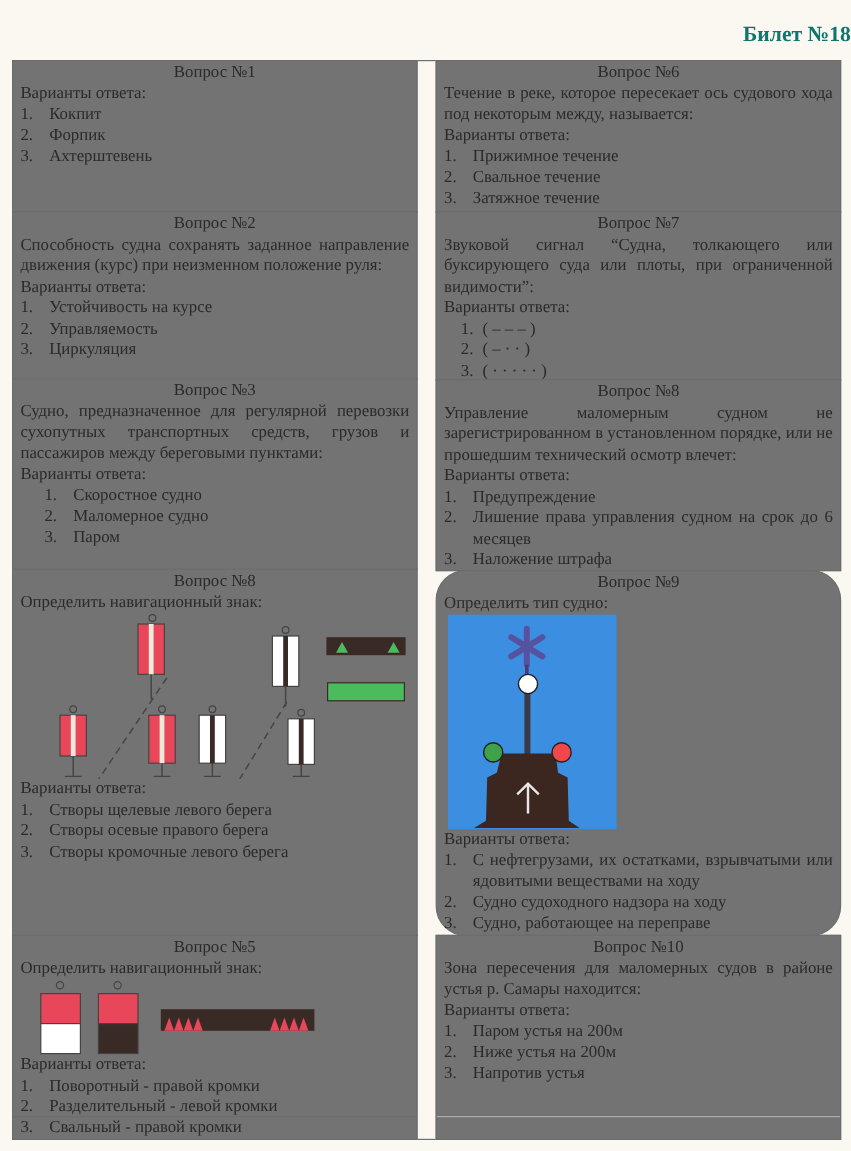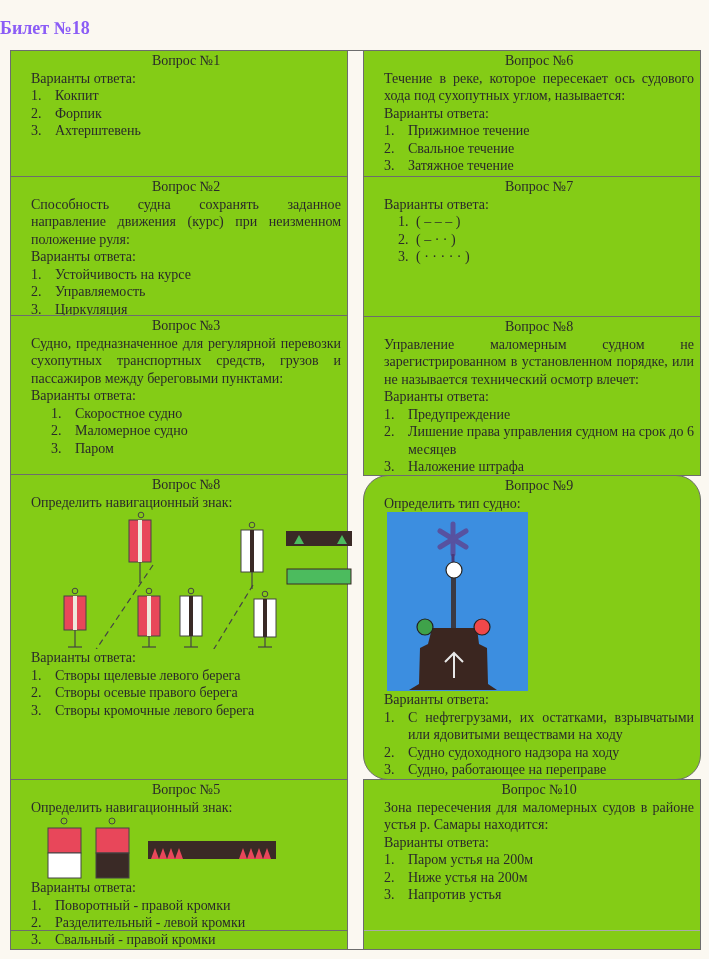--- a/index.html
+++ b/index.html
@@ -5,27 +5,27 @@
   html, body { margin: 0; padding: 0; }
   body {
     width: 709px; height: 959px; overflow: hidden;
     background: #fbf8f1;
     font-family: "Liberation Serif", "DejaVu Serif", serif;
     color: #2a2a2a;
     position: relative;
   }
   .title {
     position: absolute; left: 0; top: 18px; width: 709px;
-    text-align: left; font-weight: bold; font-size: 18px; color: #8b5cf6;
+    text-align: right; font-weight: bold; font-size: 18px; color: #0f766e;
   }
   .cell {
     position: absolute; box-sizing: border-box;
     border: 1px solid #6d6d6d;
-    background: #84cc16;
-    padding: 0 6px 0 20px;
+    background: #737373;
+    padding: 0 6px 0 6px;
     font-size: 14px; line-height: 17.5px;
   }
   .left { left: 10px; width: 338px; }
   .right { left: 363px; width: 338px; }
   .spacer {
     position: absolute; left: 348px; width: 15px; top: 50px; height: 900px;
     box-sizing: border-box; border-top: 1px solid #6d6d6d; border-bottom: 1px solid #6d6d6d;
   }
   .qhead { text-align: center; margin-top: 1px; }
   .qtext { text-align: justify; text-align-last: left; }
@@ -224,60 +224,61 @@
   <ol class="opts">
     <li>
         <span class="num">3.</span>
         <span class="txt">Свальный - правой кромки</span>
       </li>
   </ol>
 </div>
 
 <div class="cell right" style="top:50px;height:127px;">
   <div class="qhead">Вопрос №6</div>
-  <div class="qtext">Течение в реке, которое пересекает ось судового хода под сухопутных углом, называется:</div>
+  <div class="qtext">Течение в реке, которое пересекает ось судового хода под некоторым между, называется:</div>
   <div class="label">Варианты ответа:</div>
   <ol class="opts">
     <li>
         <span class="num">1.</span>
         <span class="txt">Прижимное течение</span>
       </li>
     <li>
         <span class="num">2.</span>
         <span class="txt">Свальное течение</span>
       </li>
     <li>
         <span class="num">3.</span>
         <span class="txt">Затяжное течение</span>
       </li>
   </ol>
 </div>
 
 <div class="cell right" style="top:176px;height:141px;">
   <div class="qhead">Вопрос №7</div>
+  <div class="qtext">Звуковой сигнал “Судна, толкающего или буксирующего суда или плоты, при ограниченной видимости”:</div>
   <div class="label">Варианты ответа:</div>
   <ol class="opts indent" style="padding-left:0;">
     <li style="padding-left:14px;">
         <span class="num" style="width:18px;">1.</span>
         <span class="txt">( – – – )</span>
       </li>
     <li style="padding-left:14px;">
         <span class="num" style="width:18px;">2.</span>
         <span class="txt">( – · · )</span>
       </li>
     <li style="padding-left:14px;">
         <span class="num" style="width:18px;">3.</span>
         <span class="txt">( · · · · · )</span>
       </li>
   </ol>
 </div>
 
 <div class="cell right" style="top:316px;height:160px;">
   <div class="qhead">Вопрос №8</div>
-  <div class="qtext">Управление маломерным судном не зарегистрированном в установленном порядке, или не называется технический осмотр влечет:</div>
+  <div class="qtext">Управление маломерным судном не зарегистрированном в установленном порядке, или не прошедшим технический осмотр влечет:</div>
   <div class="label">Варианты ответа:</div>
   <ol class="opts">
     <li>
         <span class="num">1.</span>
         <span class="txt">Предупреждение</span>
       </li>
     <li>
         <span class="num">2.</span>
         <span class="txt">Лишение права управления судном на срок до 6 месяцев</span>
       </li>

